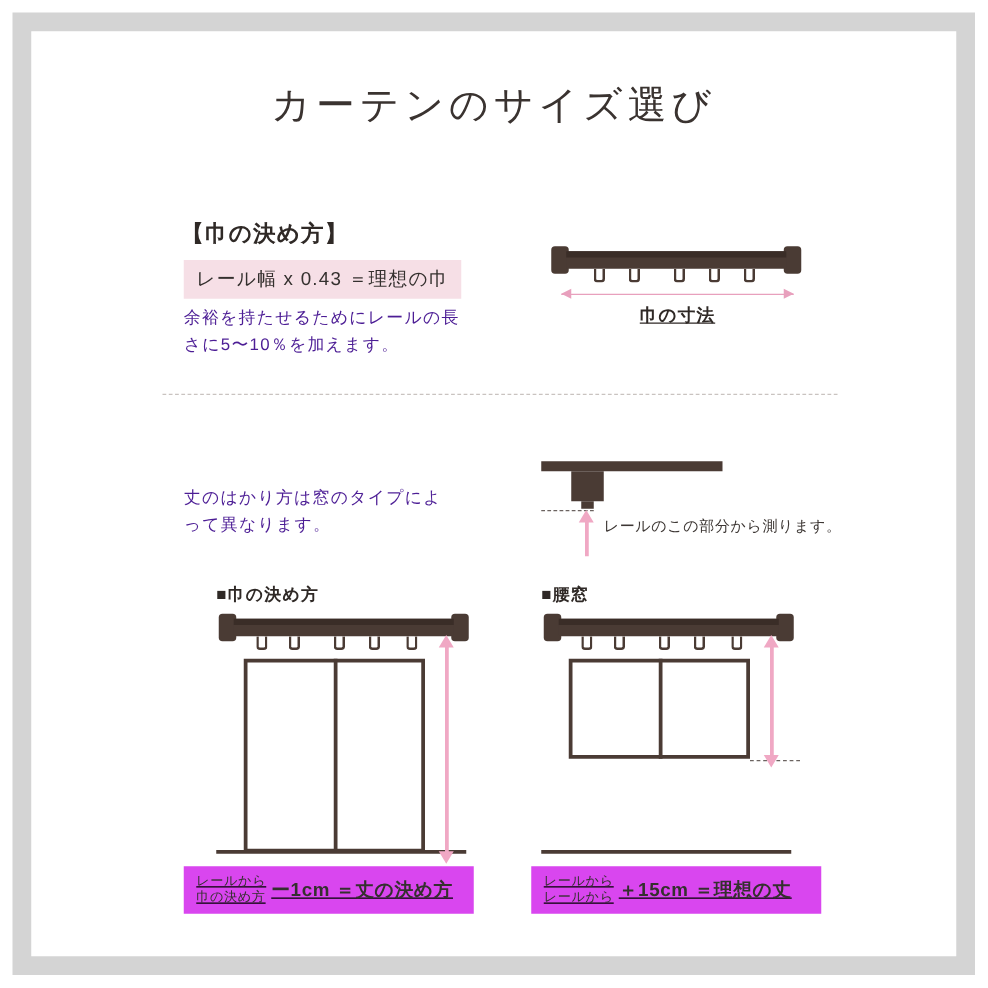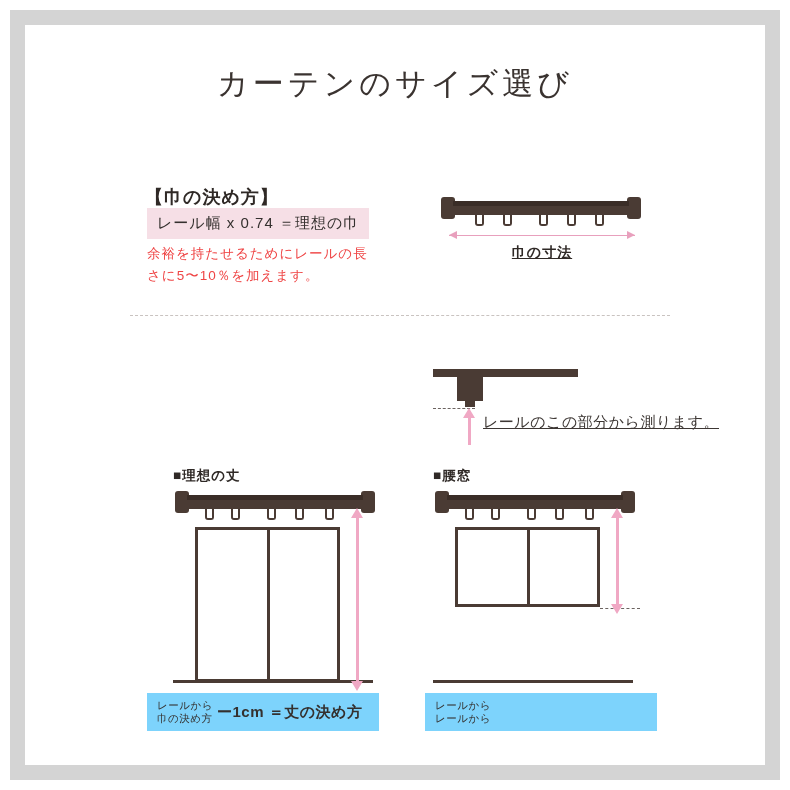--- a/index.html
+++ b/index.html
@@ -70,40 +70,40 @@
     color: #4a4240;
   }
 
   .section-head {
     position: absolute;
     font-size: 18px;
     color: #2f2926;
     letter-spacing: 1px;
     font-weight: bold;
   }
-  .head-width { left: 120px; top: 150px; margin-top: 10px; }
+  .head-width { left: 120px; top: 150px; }
   .head-length { left: 120px; top: 329px; }
 
   .formula {
     position: absolute;
     left: 122px;
     top: 183px;
     background: #f6dfe6;
     color: #34302e;
     font-size: 15px;
     padding: 6px 10px 6px 10px;
     letter-spacing: 1px;
     white-space: nowrap;
   }
 
   .body-text {
     position: absolute;
     font-size: 13.5px;
     line-height: 22px;
-    color: #ef4444;
+    color: #4c1d95;
     letter-spacing: 1px;
   }
   .text-width { left: 122px; top: 218px; width: 230px; }
   .text-length { left: 122px; top: 362px; width: 220px; }
 
   .divider {
     position: absolute;
     left: 105px;
     top: 290px;
     width: 540px;
@@ -216,24 +216,23 @@
     position: absolute;
     left: -5px;
     bottom: -9px;
     width: 0; height: 0;
     border-left: 6.5px solid transparent;
     border-right: 6.5px solid transparent;
     border-top: 10px solid #f0a8c4;
   }
   .note-text {
     position: absolute;
-    font-size: 15px;
+    font-size: 12px;
     color: #3d3734;
     letter-spacing: 0.5px;
-    text-decoration: underline;
   }
 
   .panel-label {
     position: absolute;
     font-size: 13.5px;
     color: #2f2926;
     font-weight: bold;
     letter-spacing: 1px;
   }
 
@@ -250,25 +249,26 @@
     background: #4a3b34;
   }
   .floor-line {
     position: absolute;
     height: 3px;
     background: #4a3b34;
   }
 
   .result-box {
     position: absolute;
-    background: #7dd3fc;
+    background: #d946ef;
     box-sizing: border-box;
     display: flex;
     align-items: center;
     padding: 0 10px;
+    text-decoration: underline;
   }
   .result-small {
     font-size: 10.5px;
     line-height: 13px;
     color: #34302e;
     letter-spacing: 0.5px;
     white-space: nowrap;
   }
   .result-big {
     font-size: 15px;
@@ -284,50 +284,51 @@
 
 <div class="page">
   <div class="frame-outer"></div>
   <div class="frame-inner"></div>
 
   <div class="content">
 
     <div class="title">カーテンのサイズ選び</div>
 
     <div class="section-head head-width">【巾の決め方】</div>
-    <div class="formula">レール幅 x 0.74 ＝理想の巾</div>
+    <div class="formula">レール幅 x 0.43 ＝理想の巾</div>
     <div class="body-text text-width">余裕を持たせるためにレールの長さに5〜10％を加えます。</div>
 
     <div class="rail1">
       <div class="capL"></div>
       <div class="capR"></div>
       <div class="bar"></div>
       <div class="bar2"></div>
       <div class="rail-hook" style="left:34px; top:18px;"></div>
       <div class="rail-hook" style="left:62px; top:18px;"></div>
       <div class="rail-hook" style="left:98px; top:18px;"></div>
       <div class="rail-hook" style="left:126px; top:18px;"></div>
       <div class="rail-hook" style="left:154px; top:18px;"></div>
     </div>
     <div class="dim-arrow" style="left:424px; top:210px; width:186px;"></div>
     <div class="dim-label" style="left:424px; top:219px; width:186px;text-decoration:underline;">巾の寸法</div>
 
     <div class="divider"></div>
 
+    <div class="body-text text-length">丈のはかり方は窓のタイプによって異なります。</div>
 
     <div class="ceil"></div>
     <div class="ceil-block"></div>
     <div class="ceil-stub"></div>
     <div class="dashed-h" style="left:408px; top:383px; width:42px;"></div>
     <div class="vert-arrow" style="left:443px; top:392px; height:28px;">
       <div class="head-up"></div>
     </div>
     <div class="note-text" style="left:458px; top:388px;">レールのこの部分から測ります。</div>
 
-    <div class="panel-label" style="left:148px; top:442px;">■理想の丈</div>
+    <div class="panel-label" style="left:148px; top:442px;">■巾の決め方</div>
 
     <div class="rail1" style="left:150px; top:466px; width:200px;">
       <div class="capL"></div>
       <div class="capR"></div>
       <div class="bar"></div>
       <div class="bar2"></div>
       <div class="rail-hook" style="left:30px; top:18px;"></div>
       <div class="rail-hook" style="left:56px; top:18px;"></div>
       <div class="rail-hook" style="left:92px; top:18px;"></div>
       <div class="rail-hook" style="left:120px; top:18px;"></div>
@@ -373,16 +374,17 @@
     <div class="vert-arrow" style="left:591px; top:492px; height:88px;">
       <div class="head-up"></div>
       <div class="head-down"></div>
     </div>
 
     <div class="result-box" style="left:400px; top:668px; width:232px; height:38px;">
       <div>
         <div class="result-small">レールから</div>
         <div class="result-small">レールから</div>
       </div>
+      <div class="result-big">＋15cm ＝理想の丈</div>
     </div>
 
   </div>
 </div>
 
 </body></html>

